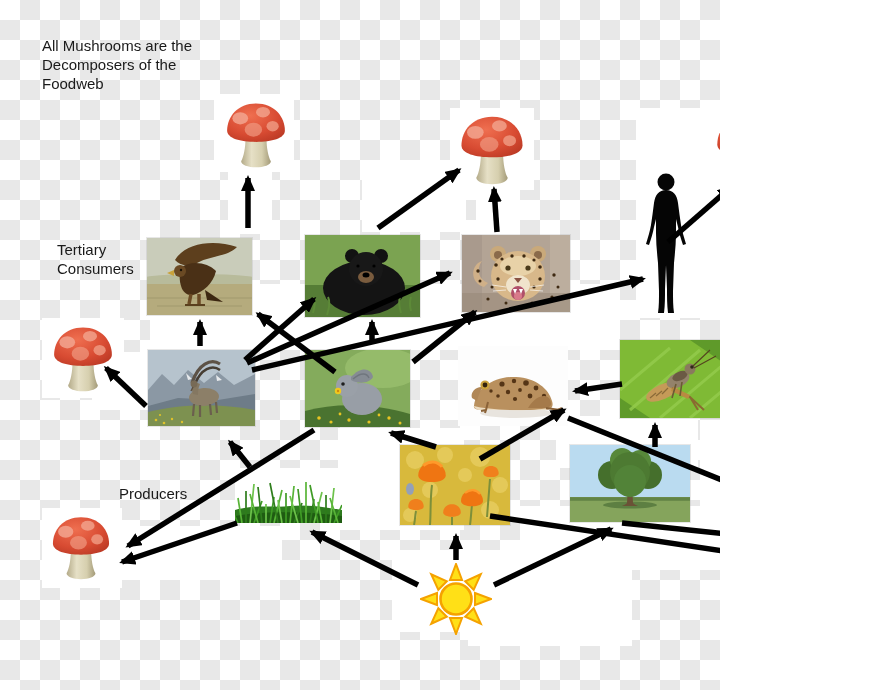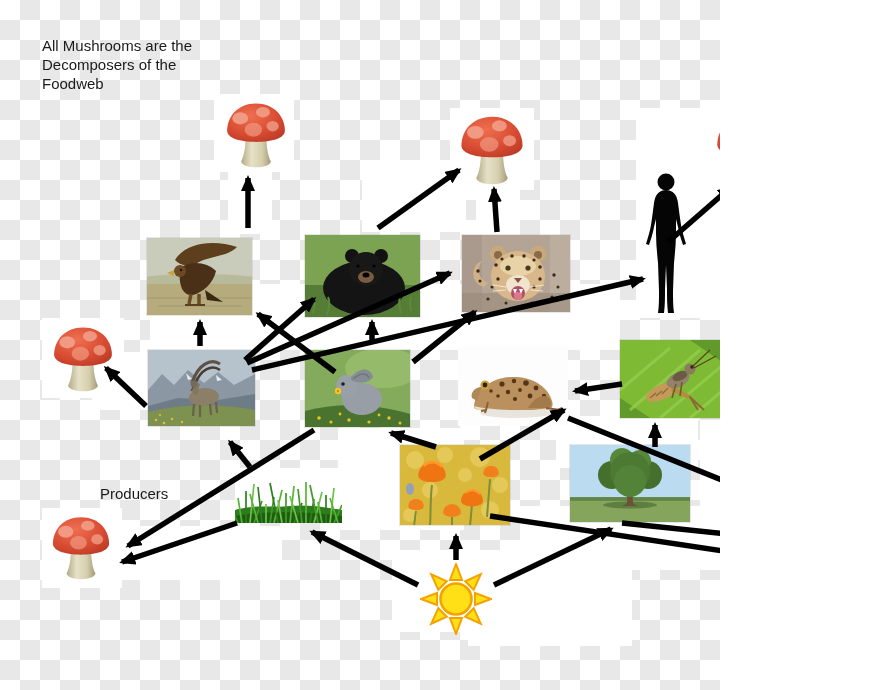--- a/index.html
+++ b/index.html
@@ -63,21 +63,22 @@
   <div class="wp" style="left:92px;top:352px;width:64px;height:58px"></div>
   <div class="wp" style="left:556px;top:416px;width:142px;height:52px"></div>
   <div class="wp" style="left:700px;top:430px;width:148px;height:72px"></div>
   <div class="wp" style="left:520px;top:506px;width:242px;height:64px"></div>
   <div class="wp" style="left:118px;top:526px;width:164px;height:54px"></div>
   <div class="wp" style="left:338px;top:428px;width:126px;height:102px"></div>
   <div class="wp" style="left:392px;top:550px;width:134px;height:82px"></div>
   <div class="wp" style="left:468px;top:558px;width:164px;height:88px"></div>
 
   <div class="txt" style="left:42px;top:36px;width:175px">All Mushrooms are the Decomposers of the Foodweb</div>
-  <div class="txt" style="left:100px;top:484px;width:110px">Producers</div>
+  <div class="txt" style="left:57px;top:240px;width:92px">Tertiary Consumers</div>
+  <div class="txt" style="left:119px;top:484px;width:110px">Producers</div>
 
   <div class="node" style="left: 221px; top: 99px; width: 70px; height: 70px;">
       <svg viewBox="0 0 80 80">
         <use href="#sym-mushroom"></use>
       </svg>
     </div>
   <div class="node" style="left: 455px; top: 112px; width: 74px; height: 74px;">
       <svg viewBox="0 0 80 80">
         <use href="#sym-mushroom"></use>
       </svg>

